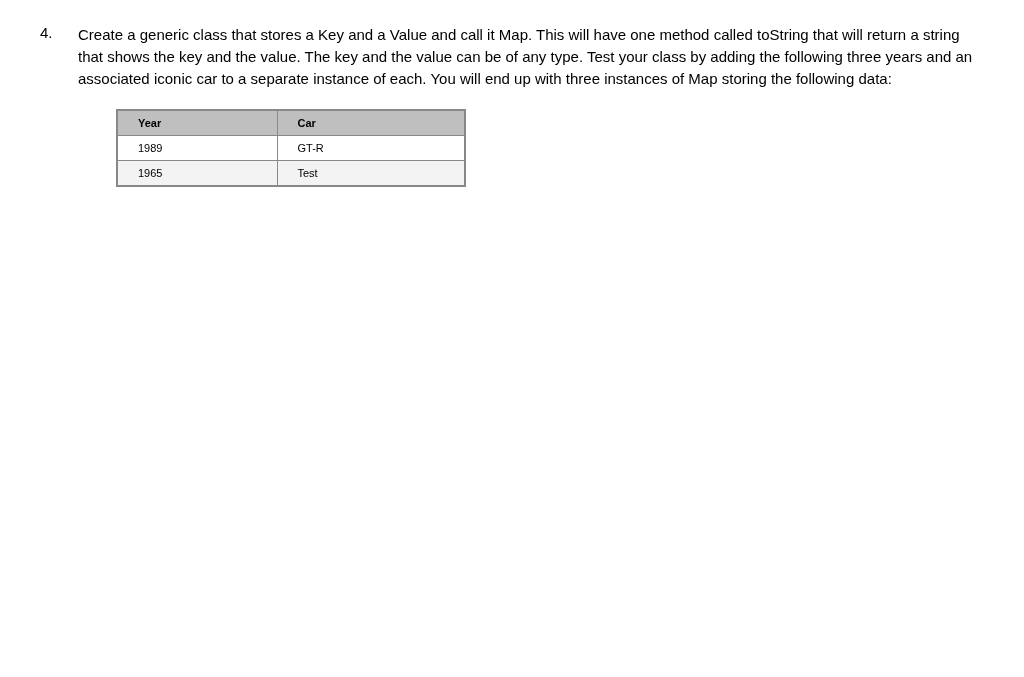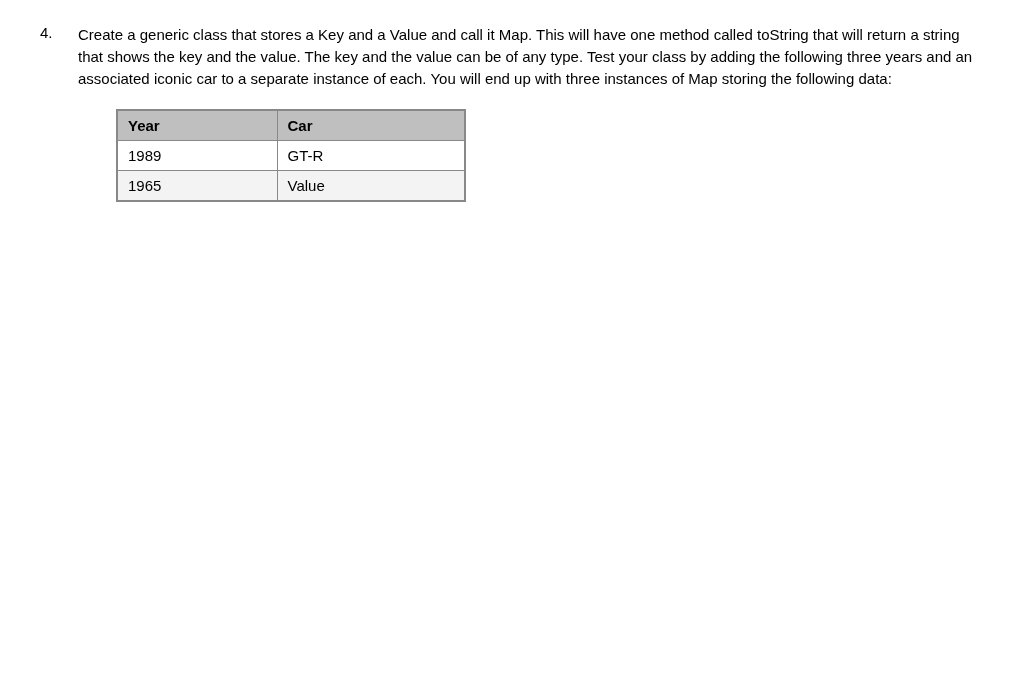--- a/index.html
+++ b/index.html
@@ -31,23 +31,23 @@
       margin-bottom: 20px;
     }
     .data-table {
       border-collapse: collapse;
       border: 2px solid #888;
       margin-left: 38px;
     }
     .data-table th,
     .data-table td {
       border: 1px solid #888;
-      padding: 6px 10px;
+      padding: 6px 20px;
       text-align: left;
-      font-size: 15px;
+      font-size: 11px;
     }
     .data-table th {
       background: #bfbfbf;
       font-weight: bold;
     }
     .data-table .col-year {
       width: 160px;
     }
     .data-table .col-car {
       width: 188px;
@@ -73,18 +73,18 @@
           <th class="col-car">Car</th>
         </tr>
       </thead>
       <tbody>
         <tr>
           <td class="col-year">1989</td>
           <td class="col-car">GT-R</td>
         </tr>
         <tr>
           <td class="col-year">1965</td>
-          <td class="col-car">Value</td>
+          <td class="col-car">Test</td>
         </tr>
       </tbody>
     </table>
   </div>
 </div>
 
 </body></html>

